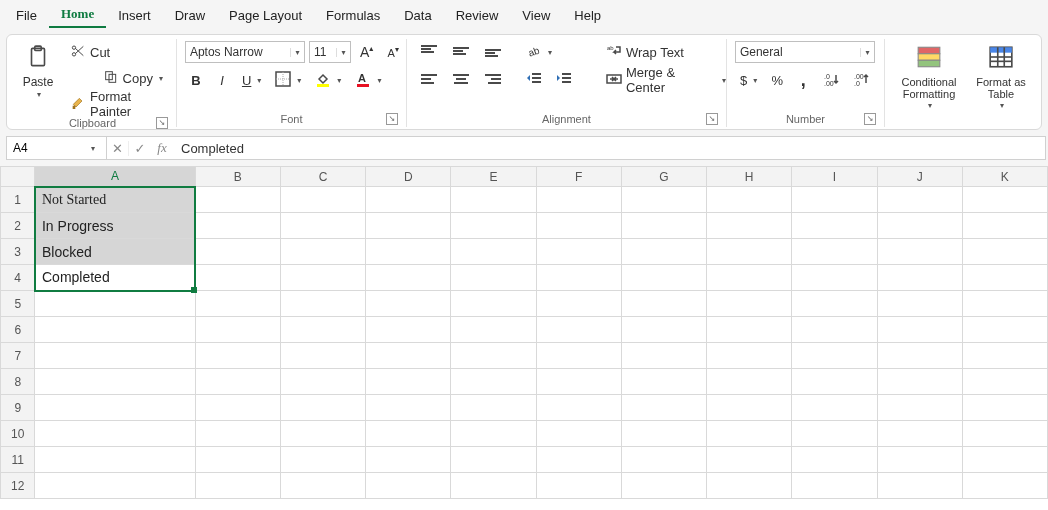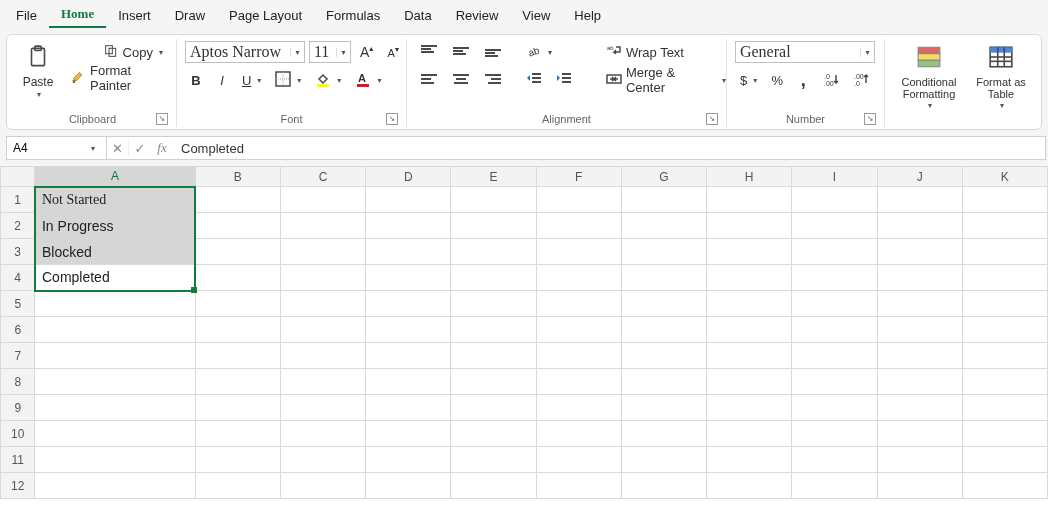--- a/index.html
+++ b/index.html
@@ -112,22 +112,22 @@
     align-items: center;
     border: 1px solid #bfbfbf;
     height: 22px;
     background: #fff;
     font-size: 12px;
   }
   .combo input, .combo span.val {
     border: none;
     outline: none;
     padding: 0 4px;
-    font-family: Liberation Serif, serif;
-    font-size: 16px;
+    font-family: Liberation Sans, sans-serif;
+    font-size: 12px;
     background: transparent;
     color: #333;
   }
   .combo .caret {
     width: 14px;
     text-align: center;
     font-size: 8px;
     color: #555;
     cursor: pointer;
     border-left: 1px solid #ddd;
@@ -274,20 +274,31 @@
             <svg class="ico-big" viewBox="0 0 24 24">
                 <rect x="6" y="4" width="12" height="16" rx="1" class="stroke"></rect>
                 <rect x="9" y="2" width="6" height="4" rx="1" class="stroke"></rect>
               </svg>
           </span>
           <span class="lbl">Paste</span>
           <span class="caret">▾</span>
         </div>
       </div>
       <div class="col" style="gap:4px;">
+        <div class="btn" style="justify-content:flex-start;">
+          <span class="icon">
+            <svg class="ico" viewBox="0 0 24 24">
+                <circle cx="6" cy="7" r="2.5" class="stroke"></circle>
+                <circle cx="6" cy="17" r="2.5" class="stroke"></circle>
+                <line x1="8" y1="8" x2="20" y2="19" class="stroke"></line>
+                <line x1="8" y1="16" x2="20" y2="5" class="stroke"></line>
+              </svg>
+          </span>
+          <span>Cut</span>
+        </div>
         <div class="btn" style="justify-content:flex-end;">
           <span class="icon">
             <svg class="ico" viewBox="0 0 24 24">
                 <rect x="4" y="4" width="10" height="12" class="stroke"></rect>
                 <rect x="9" y="8" width="10" height="12" class="stroke"></rect>
               </svg>
           </span>
           <span>Copy</span>
           <span class="caret">▾</span>
         </div>

